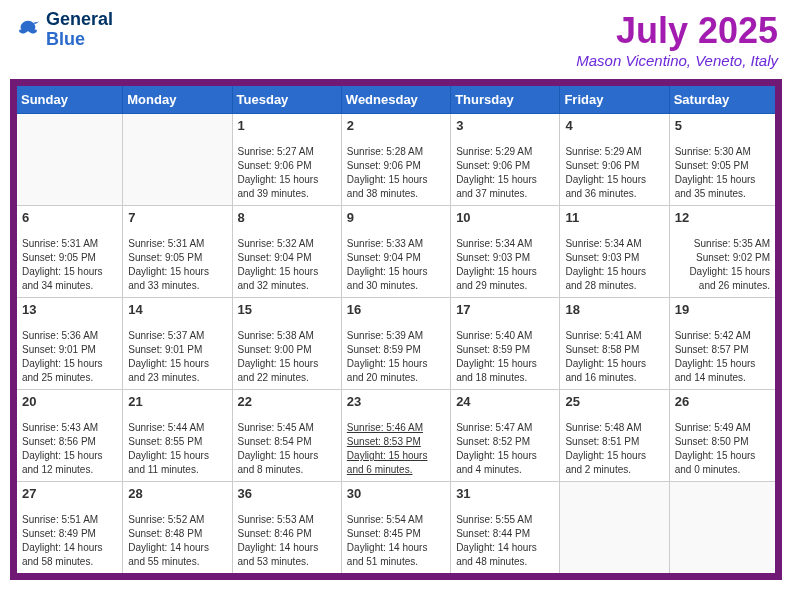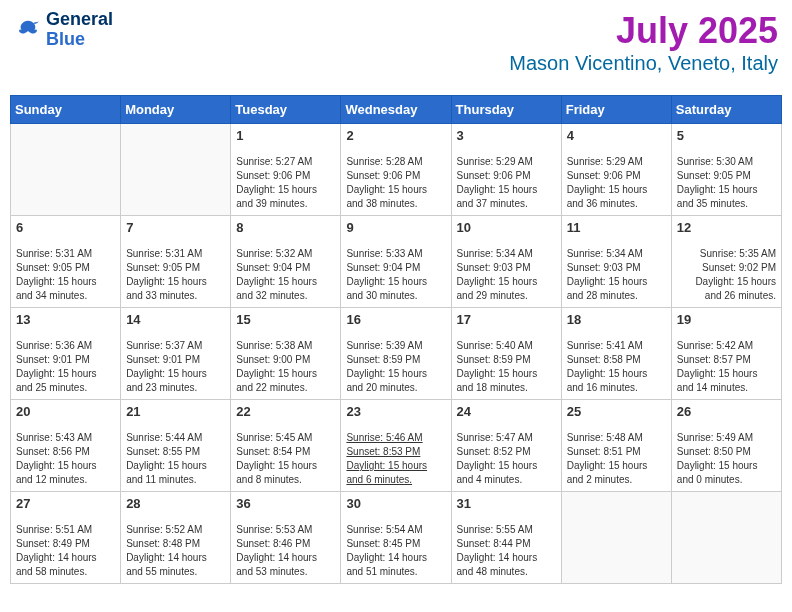--- a/index.html
+++ b/index.html
@@ -7,21 +7,21 @@
       font-family: Arial, sans-serif;
       background: #fff;
       width: 792px;
       min-height: 612px;
       padding: 10px;
     }
     .header {
       display: flex;
       justify-content: space-between;
       align-items: flex-start;
-      margin-bottom: 20px;
+      margin-bottom: 10px;
       padding: 0 4px;
     }
     .logo {
       display: flex;
       align-items: center;
       gap: 4px;
     }
     .logo-text {
       font-size: 18px;
       font-weight: bold;
@@ -34,27 +34,28 @@
     }
     .title-block {
       text-align: right;
     }
     .month-title {
       font-size: 36px;
       font-weight: bold;
       color: #a21caf;
     }
     .location-title {
-      font-size: 20px;
-      color: #0369a1;
+      font-size: 15px;
+      color: #6d28d9;
+      font-style: italic;
     }
     .calendar {
       width: 100%;
       border-collapse: collapse;
-      border: 1px solid #701a75;
+      border: 7px solid #701a75;
     }
     .calendar th {
       background: #2a6bcc;
       color: #fff;
       font-size: 13px;
       font-weight: bold;
       padding: 6px 4px;
       text-align: left;
       border: 1px solid #1a5bb5;
     }

